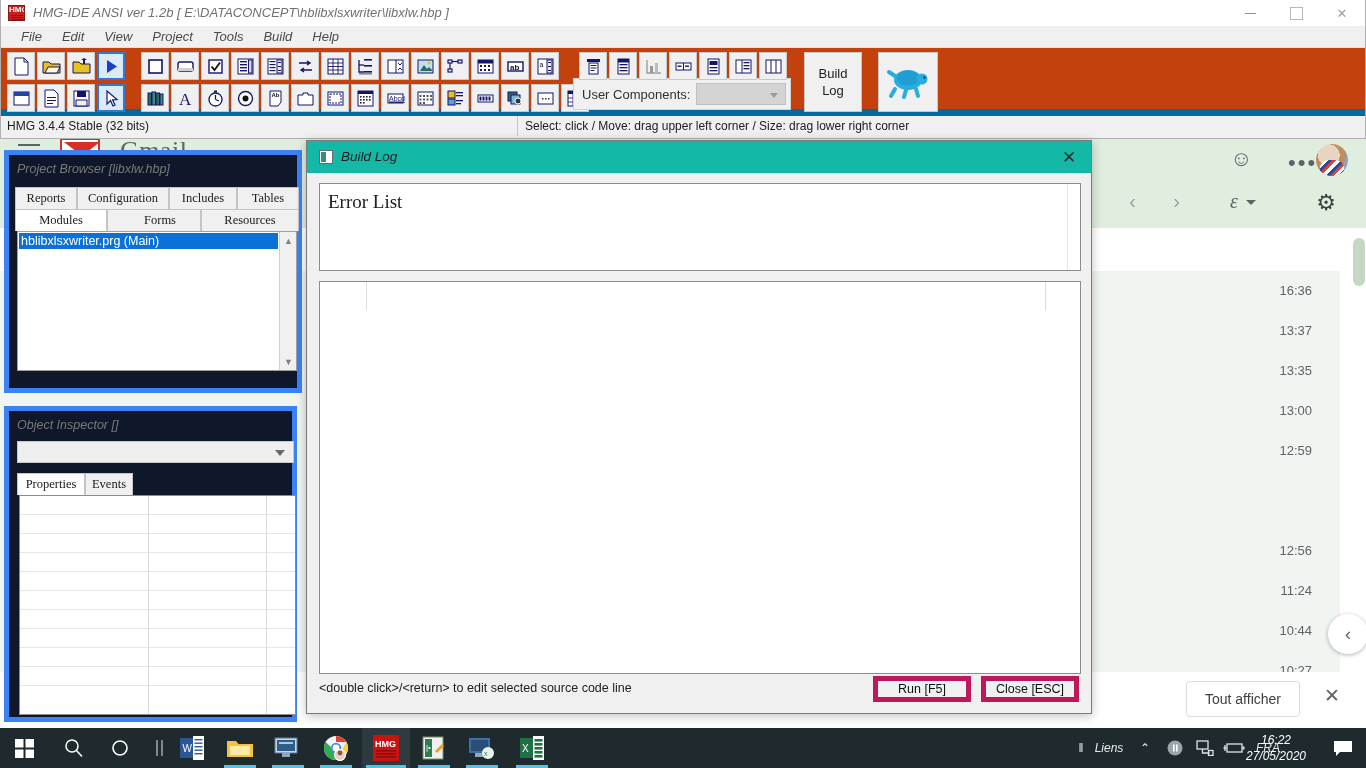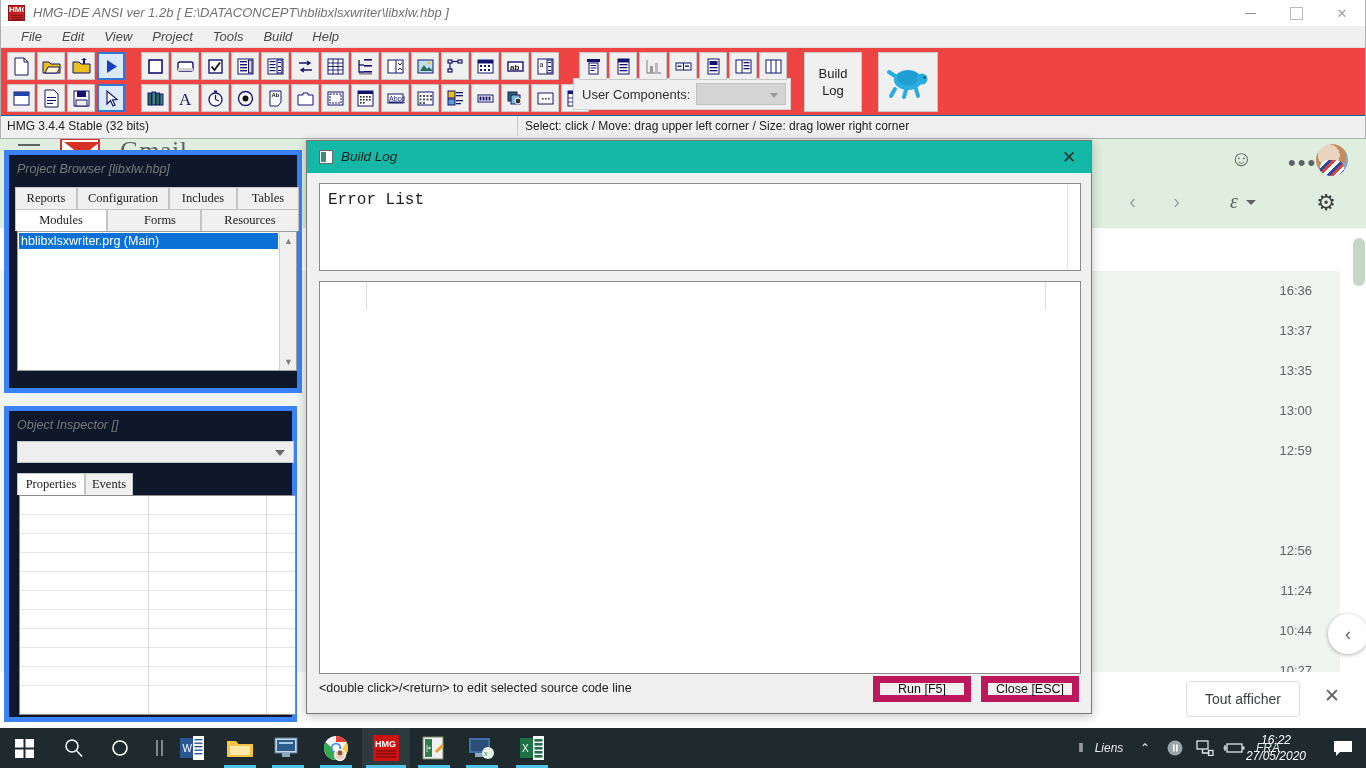--- a/index.html
+++ b/index.html
@@ -159,22 +159,22 @@
     position: relative; height: 22px; background: #f0f0f0;
     border-bottom: 1px solid #e0e0e0;
     display: flex; align-items: center; padding-left: 10px;
   }
   .menu-item {
     font-size: 13px; color: #4a4a4a; font-style: italic;
     padding: 0 10px;
   }
 
   .ide-toolbar {
-    position: relative; height: 68px; background: #ef4444;
-    border-bottom: 1px solid #0369a1;
+    position: relative; height: 68px; background: #c2410c;
+    border-bottom: 7px solid #0369a1;
     text-align: center;
   }
   .tb-row { position: absolute; left: 6px; display: flex; }
   .tb-row1 { top: 4px; } .tb-row2 { top: 36px; }
   .tbtn {
     width: 28px; height: 28px; margin-right: 2px;
     background: #f0f0f0; border: 1px solid #c8c8c8;
     display: flex; align-items: center; justify-content: center;
     font-size: 14px; color: #1a1a6e; position: relative;
   }
@@ -306,38 +306,38 @@
     position: absolute; right: 8px; top: 5px; width: 28px; height: 22px;
     display: flex; align-items: center; justify-content: center;
     font-size: 17px; color: #303030;
   }
   .dlg-err {
     position: absolute; left: 12px; top: 42px; width: 762px; height: 88px;
     background: #ffffff; border: 1px solid #8c8c8c;
   }
   .dlg-err-text {
     position: absolute; left: 8px; top: 7px;
-    font-family: Liberation Mono, monospace; font-size: 16px; color: #202020;
+    font-family: Liberation Serif, serif; font-size: 19px; color: #202020;
   }
   .dlg-err-div {
     position: absolute; right: 12px; top: 0; bottom: 0; width: 1px; background: #e2e2e2;
   }
   .dlg-list {
     position: absolute; left: 12px; top: 140px; width: 762px; height: 393px;
     background: #ffffff; border: 1px solid #8c8c8c;
   }
   .dlg-list-div1 { position: absolute; left: 46px; top: 0; width: 1px; height: 28px; background: #dcdcdc; }
   .dlg-list-div2 { position: absolute; right: 34px; top: 0; width: 1px; height: 28px; background: #dcdcdc; }
   .dlg-hint {
     position: absolute; left: 12px; bottom: 18px;
     font-size: 12.5px; color: #202020;
   }
   .dlg-btn {
     position: absolute; bottom: 11px; height: 26px; width: 98px;
-    border: 7px solid #be185d; background: #f0f0f0;
+    border: 5px solid #be185d; background: #f0f0f0;
     display: flex; align-items: center; justify-content: center;
     font-size: 12.5px; color: #101010;
   }
   .btn-run { right: 120px; }
   .btn-close { right: 12px; }
 
   
   .taskbar {
     position: absolute; left: 0; bottom: 0; width: 1366px; height: 40px;
     background: #1f2a2e;

